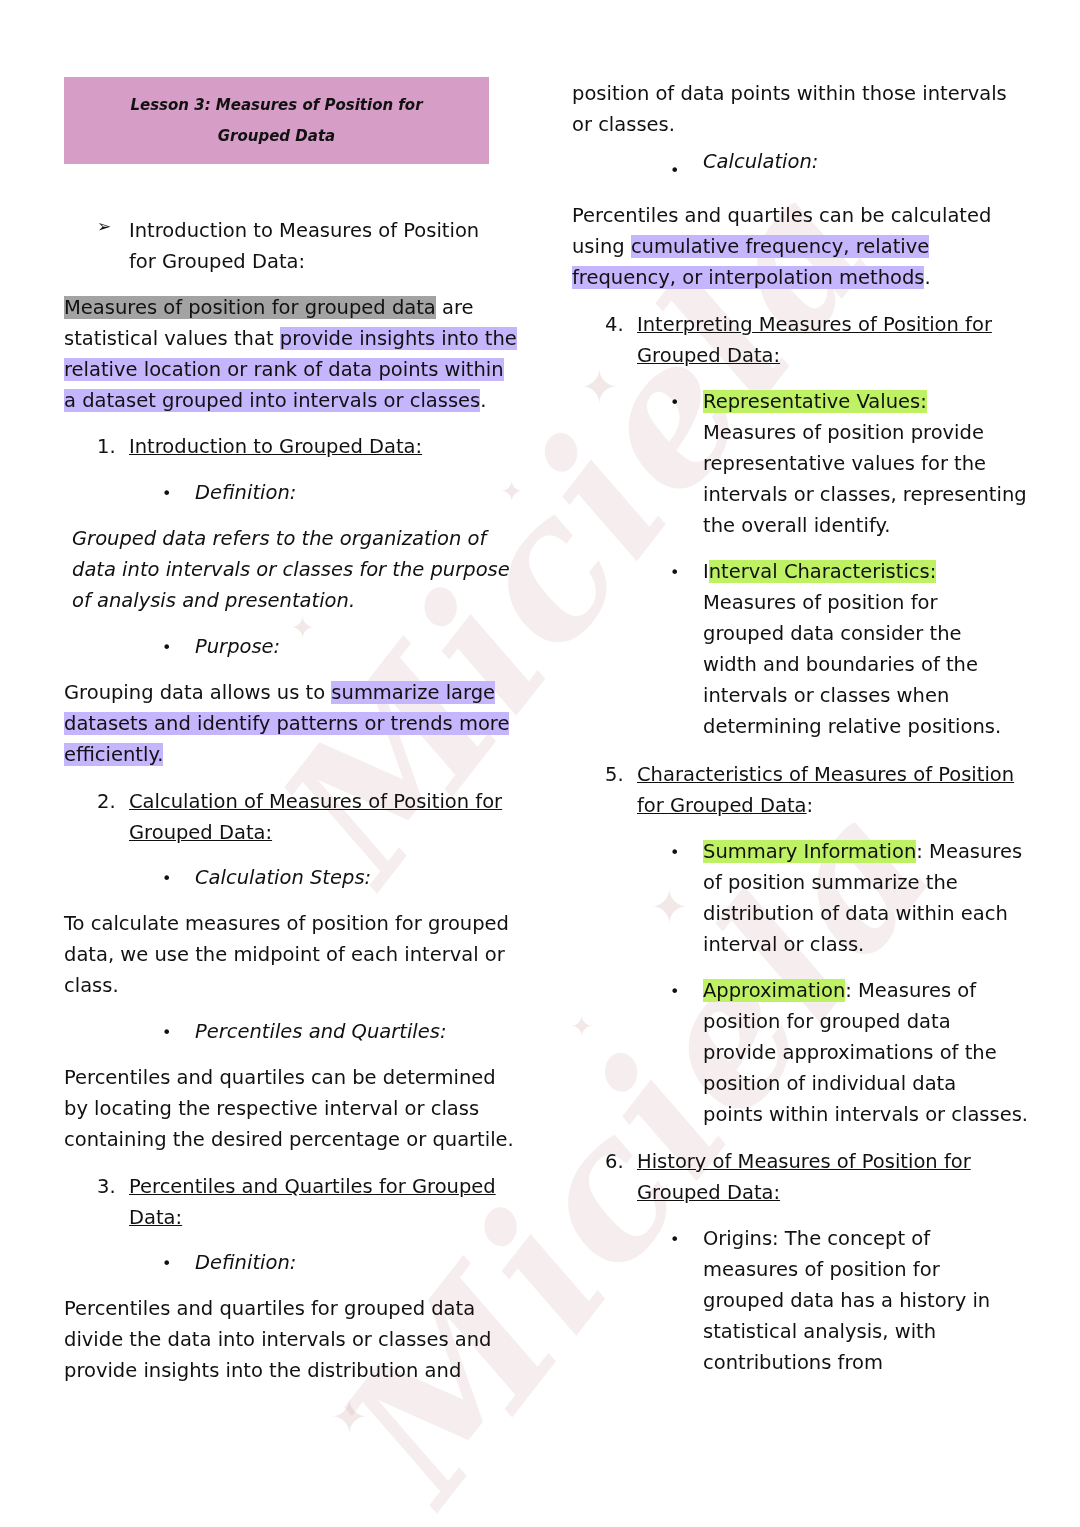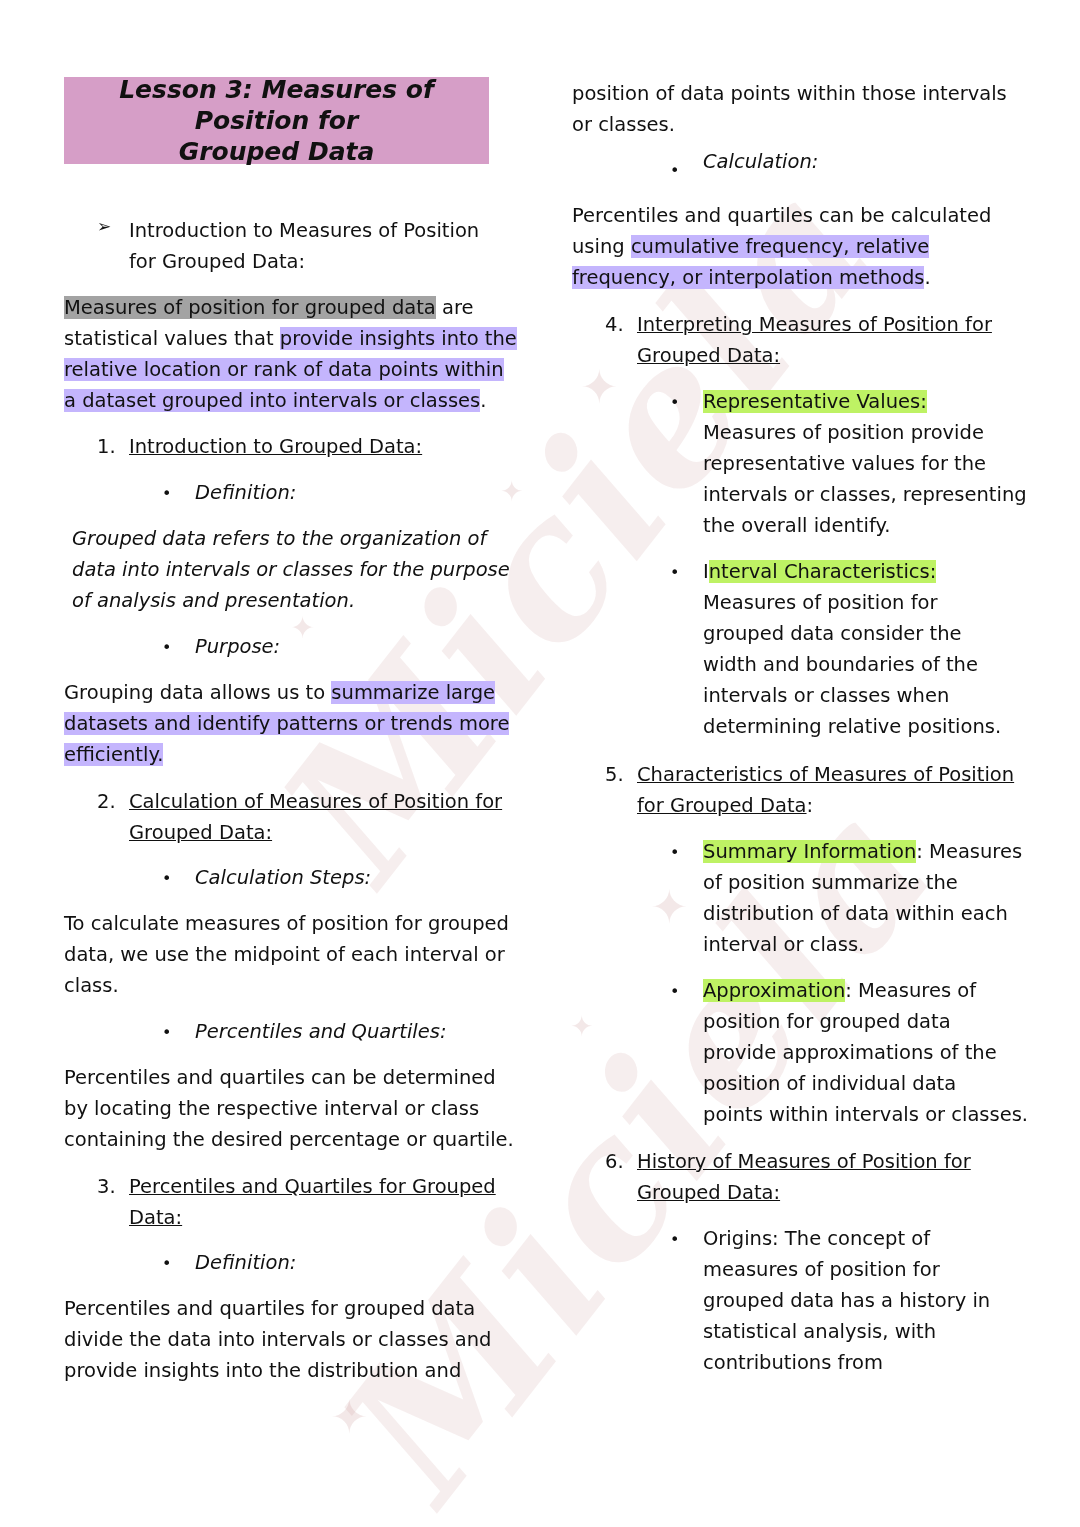--- a/index.html
+++ b/index.html
@@ -14,21 +14,21 @@
   }
   .wm1 { left: 240px; top: 780px; transform: rotate(-52deg); }
   .wm2 { left: 300px; top: 1400px; transform: rotate(-52deg); }
   .star { position: absolute; color: rgba(200,150,150,0.22); font-size: 46px; z-index: 0; }
   .col { position: absolute; top: 0; z-index: 1; }
   .left { left: 64px; width: 450px; }
   .right { left: 572px; width: 450px; }
   .title-box {
     position: absolute; left: 64px; top: 77px; width: 425px; height: 87px; background: #d69ec7;
     display: flex; align-items: center; justify-content: center; text-align: center;
-    font-weight: bold; font-style: italic; font-size: 25px; line-height: 31px; z-index: 1;
+    font-weight: bold; font-style: italic; font-size: 15px; line-height: 31px; z-index: 1;
   }
   .p { position: absolute; line-height: 31px; white-space: nowrap; }
   .hl-y { background: #a3a3a3; }
   .hl-c { background: #c4b5fd; }
   .hl-g { background: #bef264; }
   .u { text-decoration: underline; }
   .it { font-style: italic; }
   .num { position: absolute; }
   .bullet { position: absolute; font-size: 16px; }
 </style>

